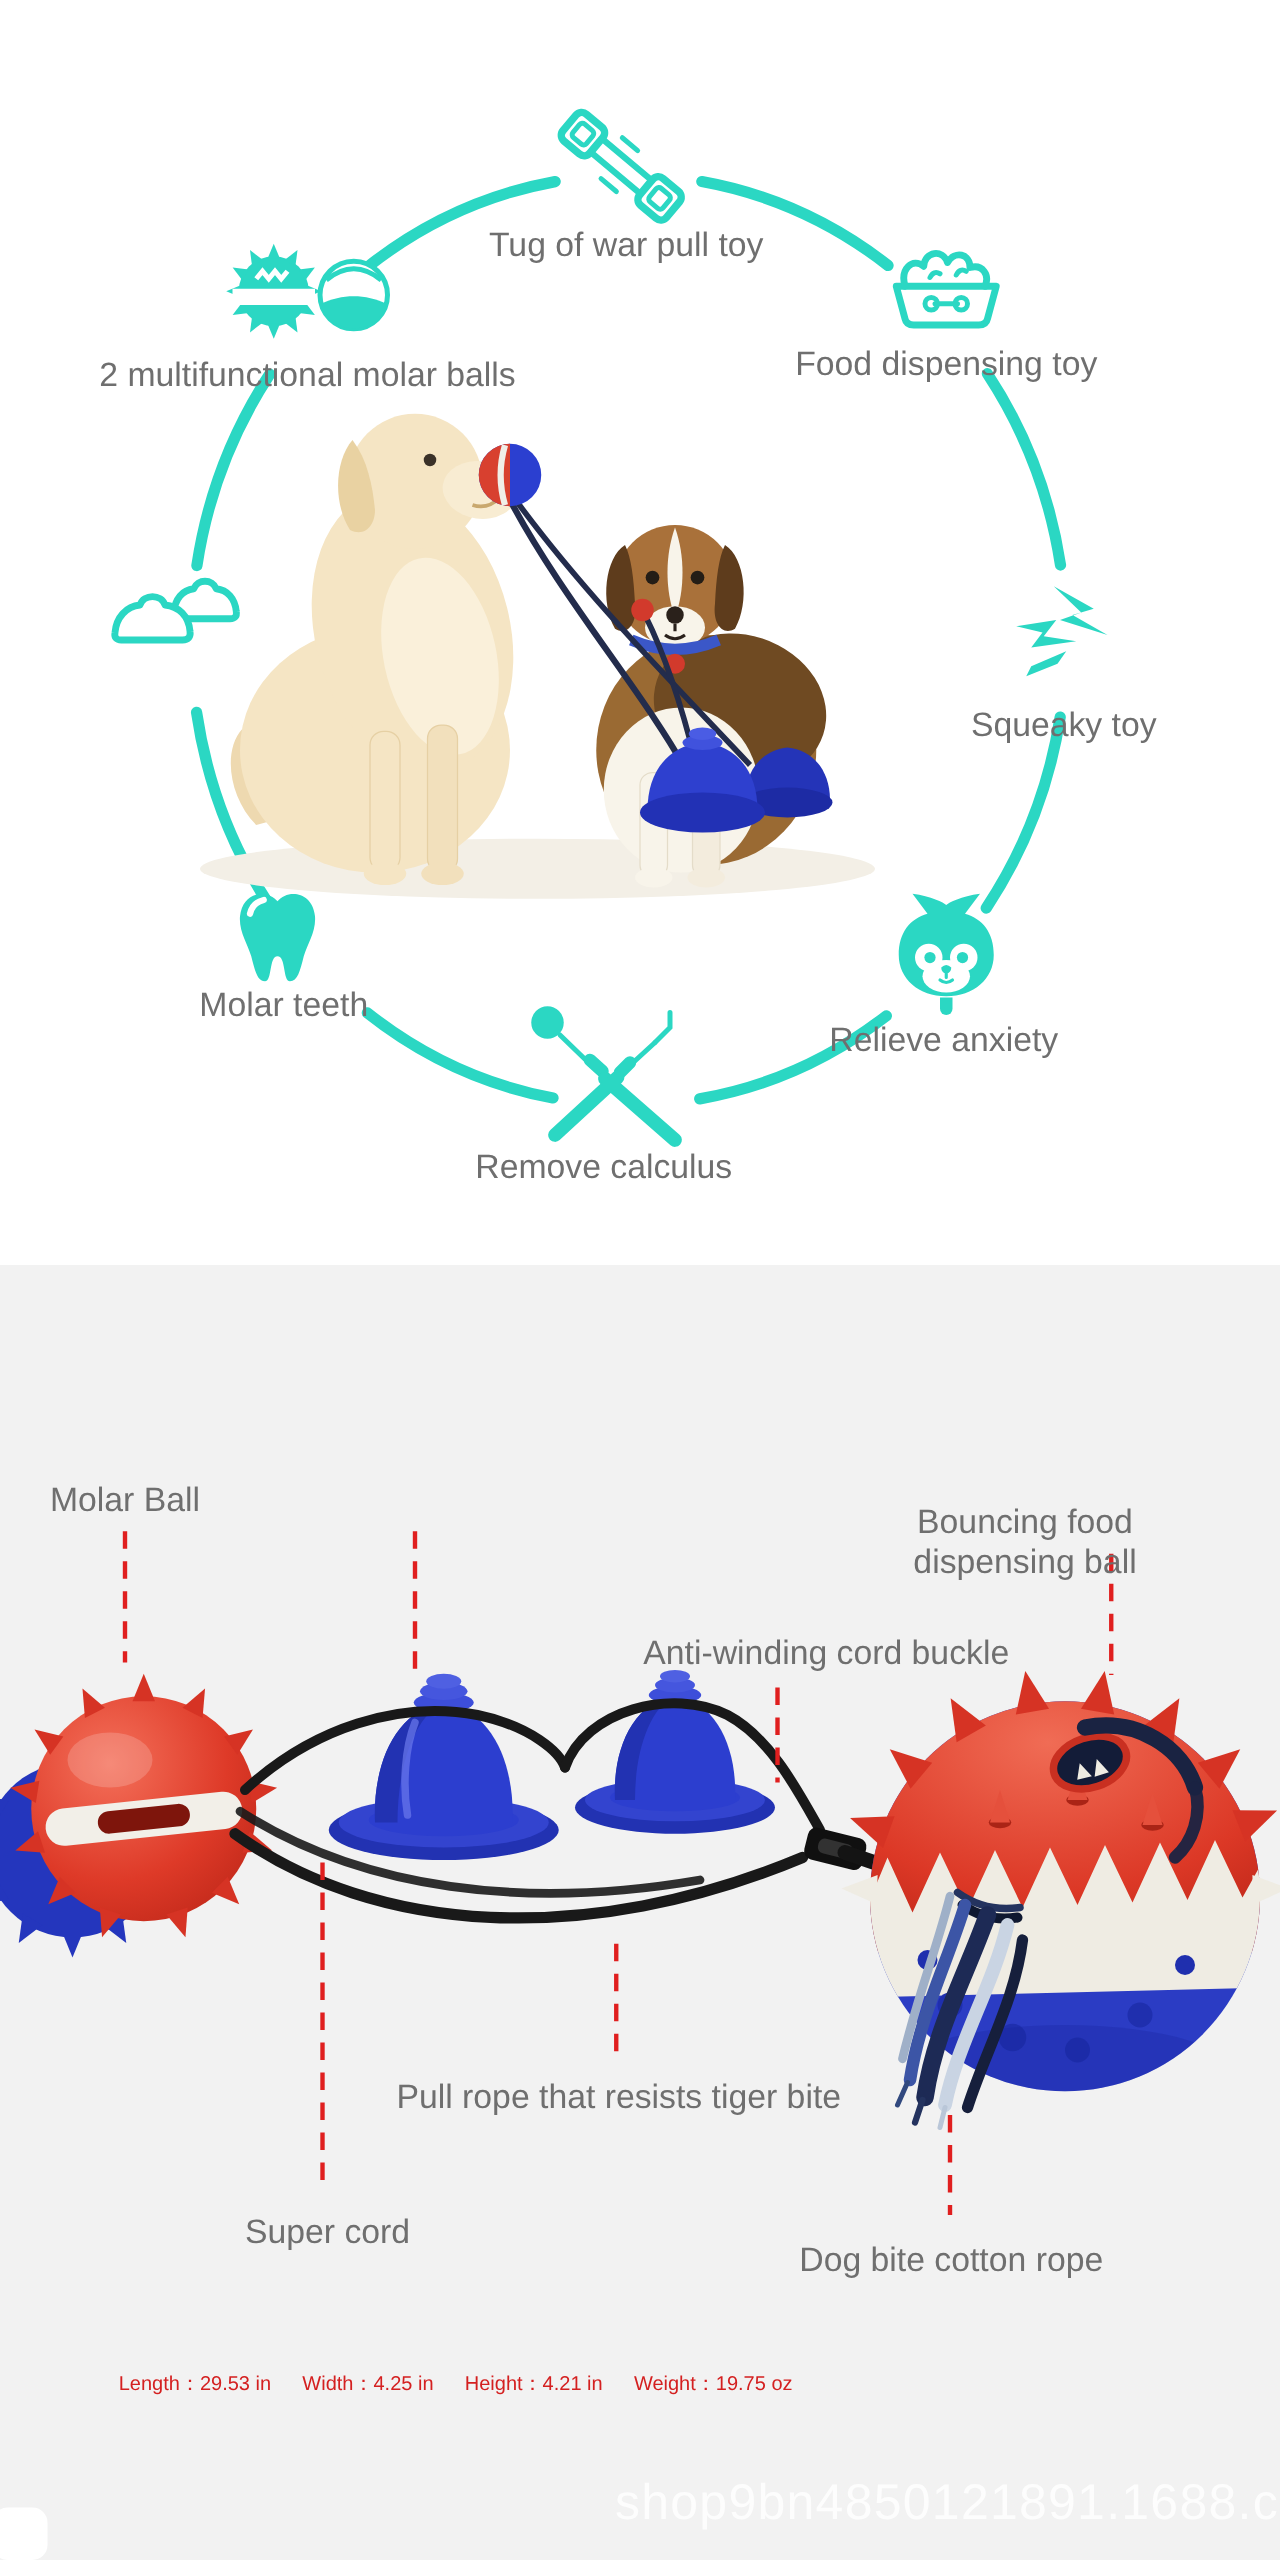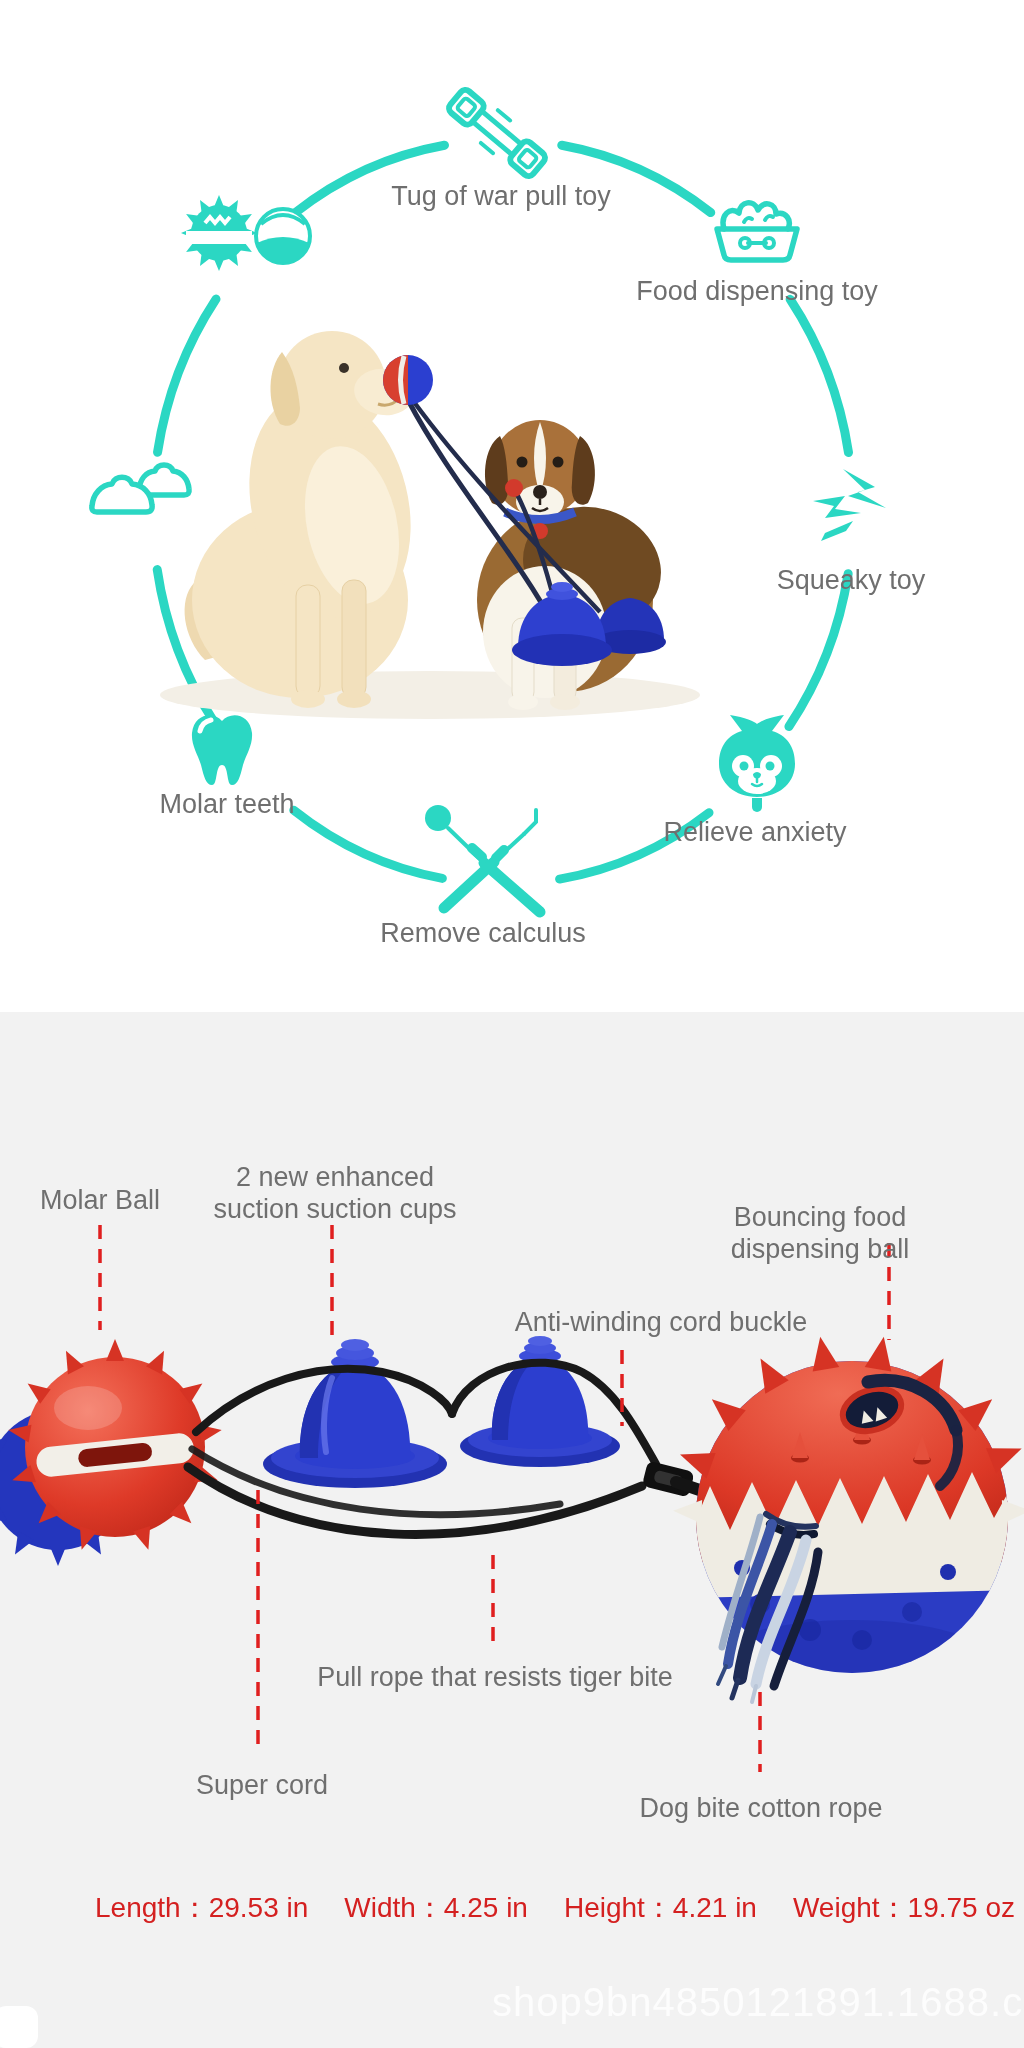--- a/index.html
+++ b/index.html
@@ -3,22 +3,22 @@
 <meta charset="utf-8">
 <style>
   html,body{margin:0;padding:0;background:#888;}
   .page{position:relative;width:1024px;height:2048px;margin:0 auto;background:#ffffff;
         font-family:"Liberation Sans",sans-serif;overflow:hidden;}
   .section-top{position:absolute;left:0;top:0;width:1024px;height:1012px;background:#ffffff;}
   .section-bottom{position:absolute;left:0;top:1012px;width:1024px;height:1036px;background:#f2f2f2;}
   svg.layer{position:absolute;left:0;display:block;}
   .lbl{position:absolute;color:#6f6f6f;font-size:27px;line-height:32px;text-align:center;
        transform:translateX(-50%);white-space:pre-line;}
-  .specs{position:absolute;top:1893px;left:95px;display:flex;gap:36px;color:#d42020;
-         font-size:28px;line-height:30px;white-space:nowrap;}
+  .specs{position:absolute;top:1893px;left:95px;display:flex;gap:25px;color:#d42020;
+         font-size:16px;line-height:30px;white-space:nowrap;}
   .watermark{position:absolute;top:1980px;left:492px;width:520px;color:rgba(255,255,255,0.82);
              font-size:40px;letter-spacing:1px;white-space:nowrap;}
   .corner-pill{position:absolute;left:-6px;top:2006px;width:44px;height:42px;background:#ffffff;
                border-radius:12px;}
 </style>
 </head>
 <body>
 
 <div class="page">
 
@@ -330,29 +330,28 @@
       <line x1="332" y1="213" x2="332" y2="323"></line>
       <line x1="889" y1="231" x2="889" y2="328"></line>
       <line x1="622" y1="338" x2="622" y2="414"></line>
       <line x1="493" y1="543" x2="493" y2="636"></line>
       <line x1="258" y1="478" x2="258" y2="740"></line>
       <line x1="760" y1="680" x2="760" y2="760"></line>
     </g>
   </svg>
 
   <div class="lbl" style="left:501px;top:180px">Tug of war pull toy</div>
+  <div class="lbl" style="left:246px;top:284px">2 multifunctional molar balls</div>
   <div class="lbl" style="left:757px;top:275px">Food dispensing toy</div>
   <div class="lbl" style="left:851px;top:564px">Squeaky toy</div>
   <div class="lbl" style="left:227px;top:788px">Molar teeth</div>
   <div class="lbl" style="left:755px;top:816px">Relieve anxiety</div>
   <div class="lbl" style="left:483px;top:917px">Remove calculus</div>
 
   <div class="lbl" style="left:100px;top:1184px">Molar Ball</div>
-  <div class="lbl" style="left:335px;top:1161px">2 new enhanced
-suction suction cups</div>
   <div class="lbl" style="left:661px;top:1306px">Anti-winding cord buckle</div>
   <div class="lbl" style="left:820px;top:1201px">Bouncing food dispensing ball</div>
   <div class="lbl" style="left:495px;top:1661px">Pull rope that resists tiger bite</div>
   <div class="lbl" style="left:262px;top:1769px">Super cord</div>
   <div class="lbl" style="left:761px;top:1792px">Dog bite cotton rope</div>
 
   <div class="specs">
     <span>Length：29.53 in</span>
     <span>Width：4.25 in</span>
     <span>Height：4.21 in</span>

